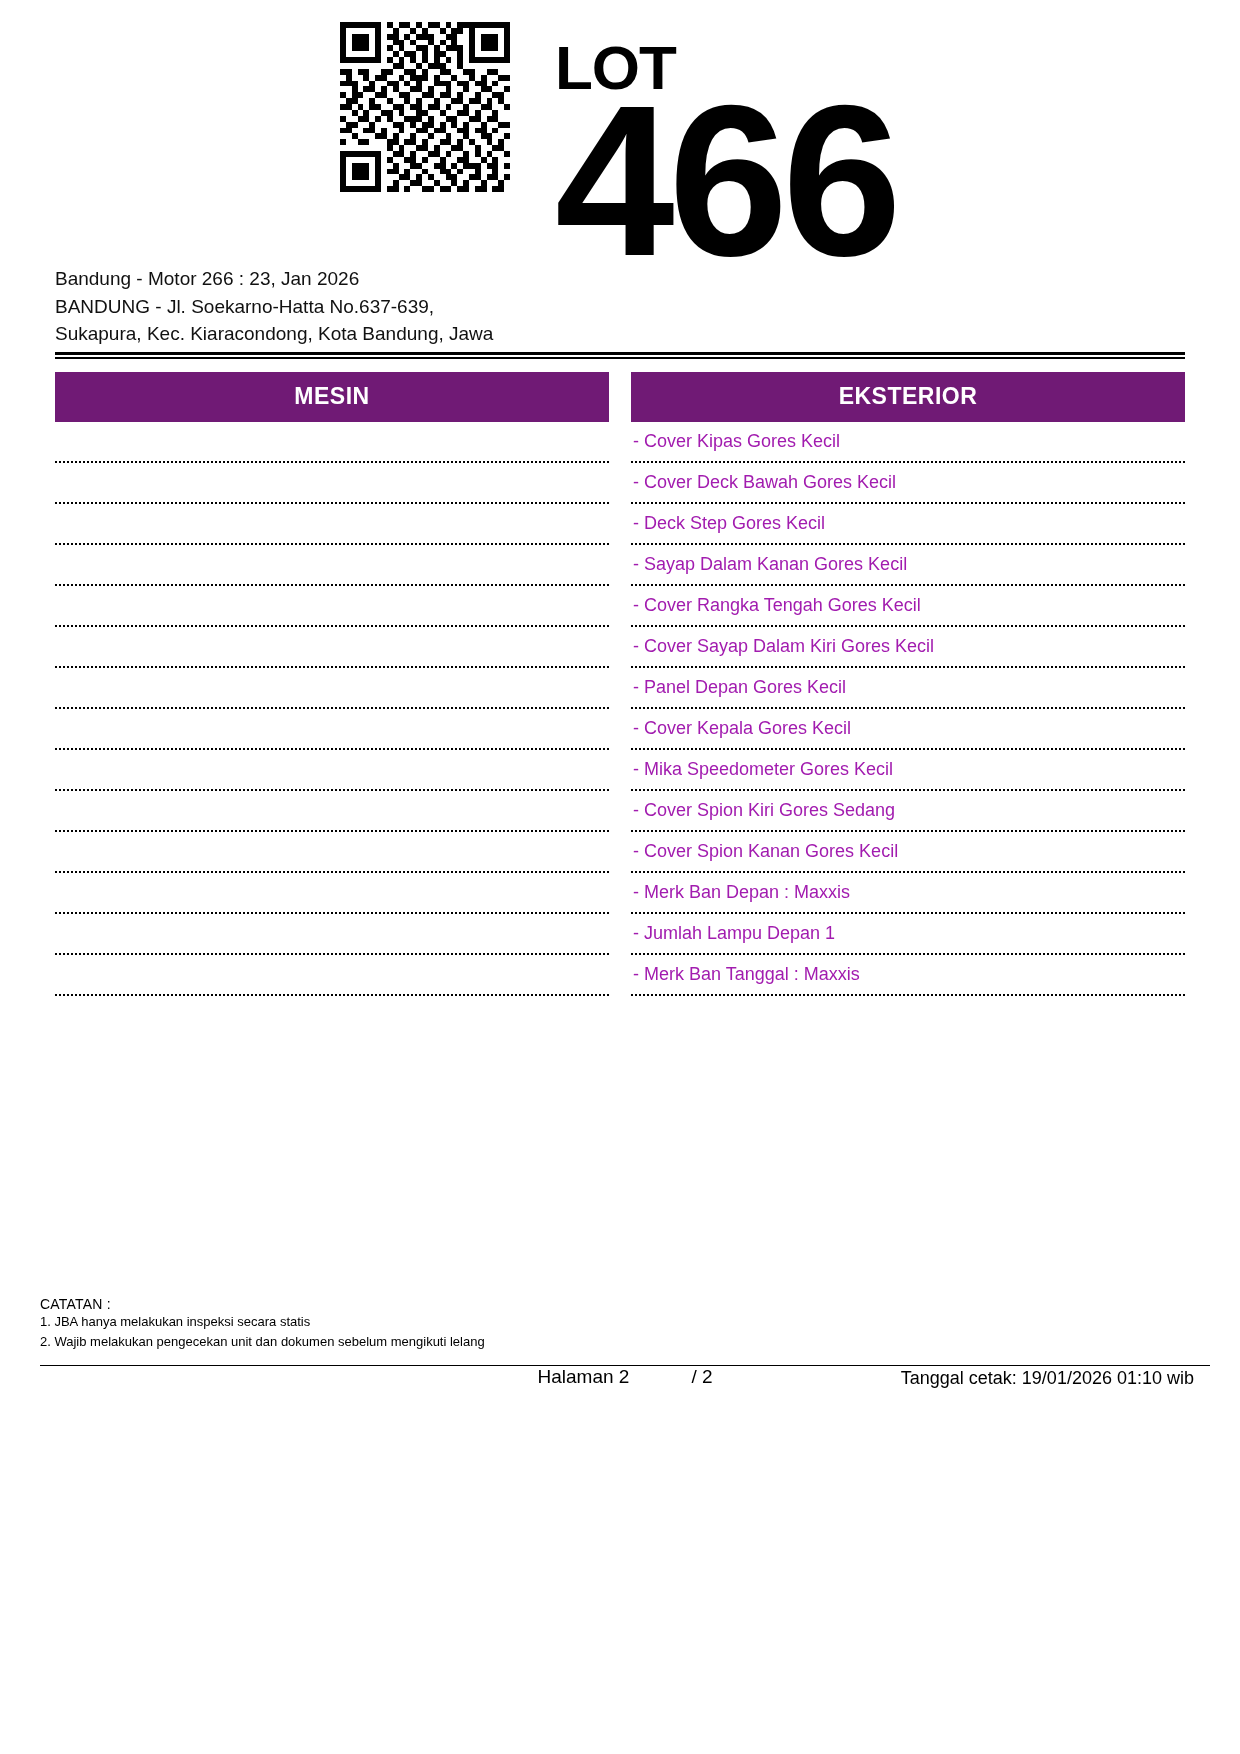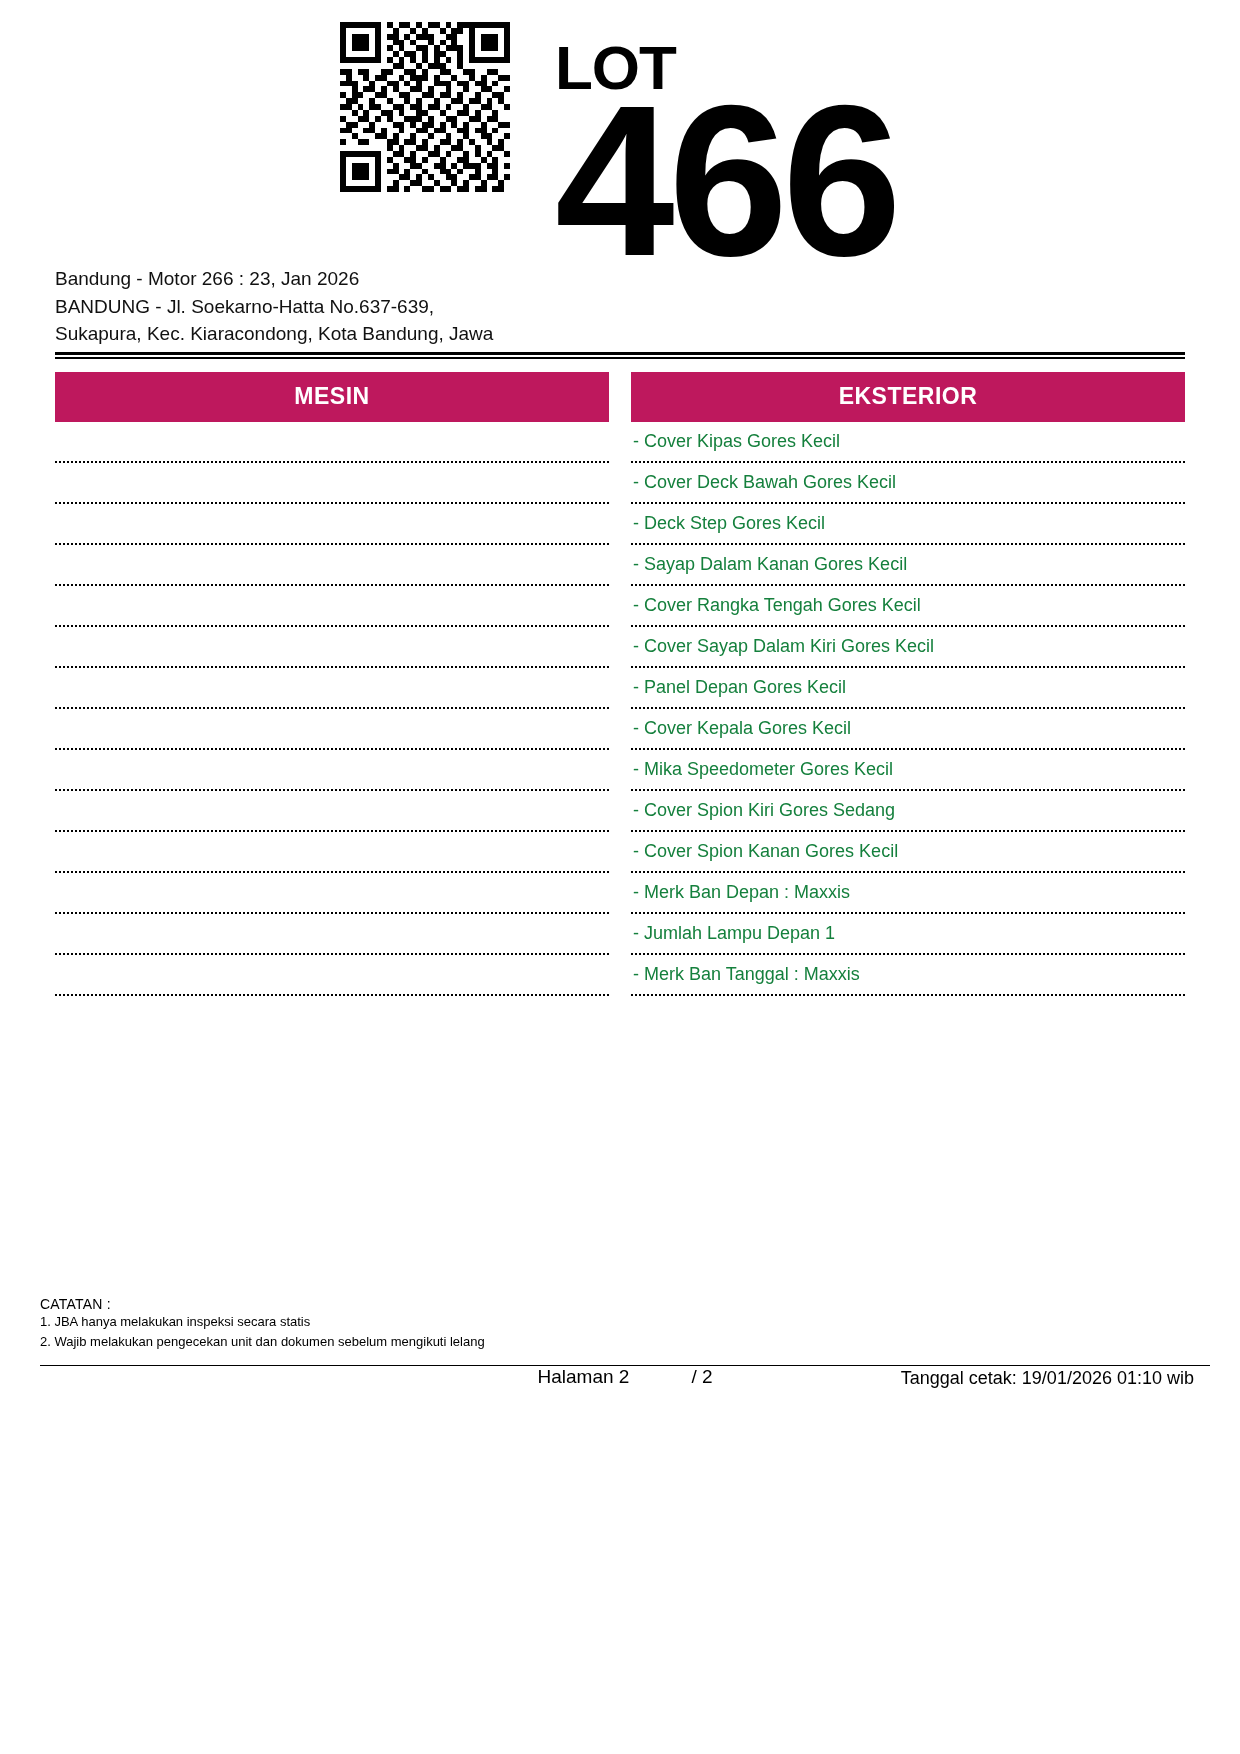--- a/index.html
+++ b/index.html
@@ -94,36 +94,36 @@
     top: 372px;
     right: 55px;
     display: flex;
     gap: 22px;
   }
   .col {
     flex: 1 1 0;
     min-width: 0;
   }
   .col-head {
-    background: #be185d;
+    background: #701a75;
     color: #fff;
     text-align: center;
     font-weight: bold;
     font-size: 23px;
     letter-spacing: 0.5px;
     padding: 11px 0 12px 0;
   }
   .rows { margin-top: 0; }
   .row {
     height: 41px;
     display: flex;
     align-items: center;
     border-bottom: 2px dotted #000;
     font-size: 18px;
-    color: #15803d;
+    color: #a21caf;
     padding-left: 2px;
     box-sizing: border-box;
   }
   .row:first-child {
     border-top: none;
   }
   .row.empty { color: transparent; }
 
   
   .footer {

